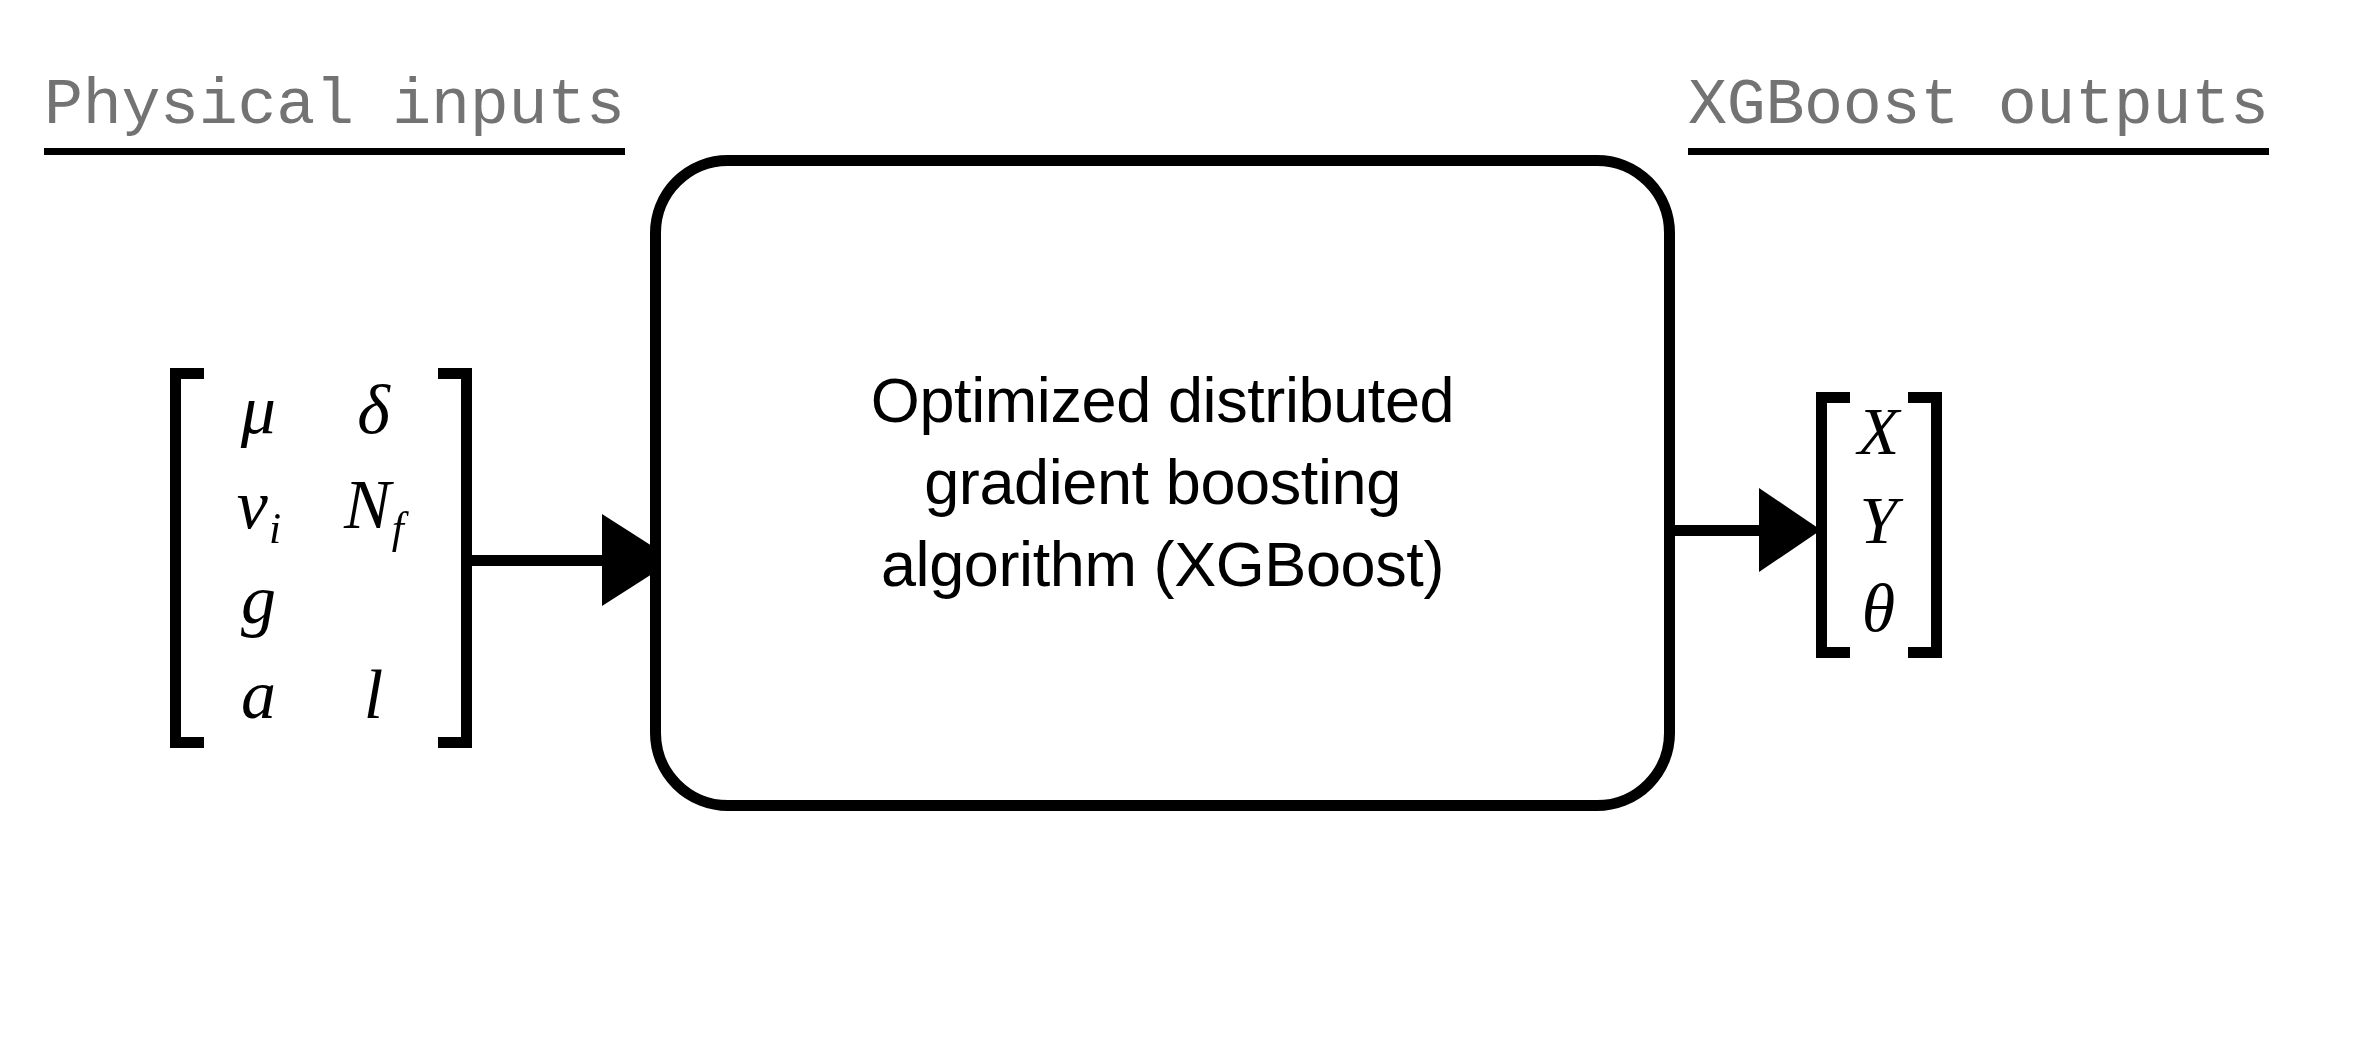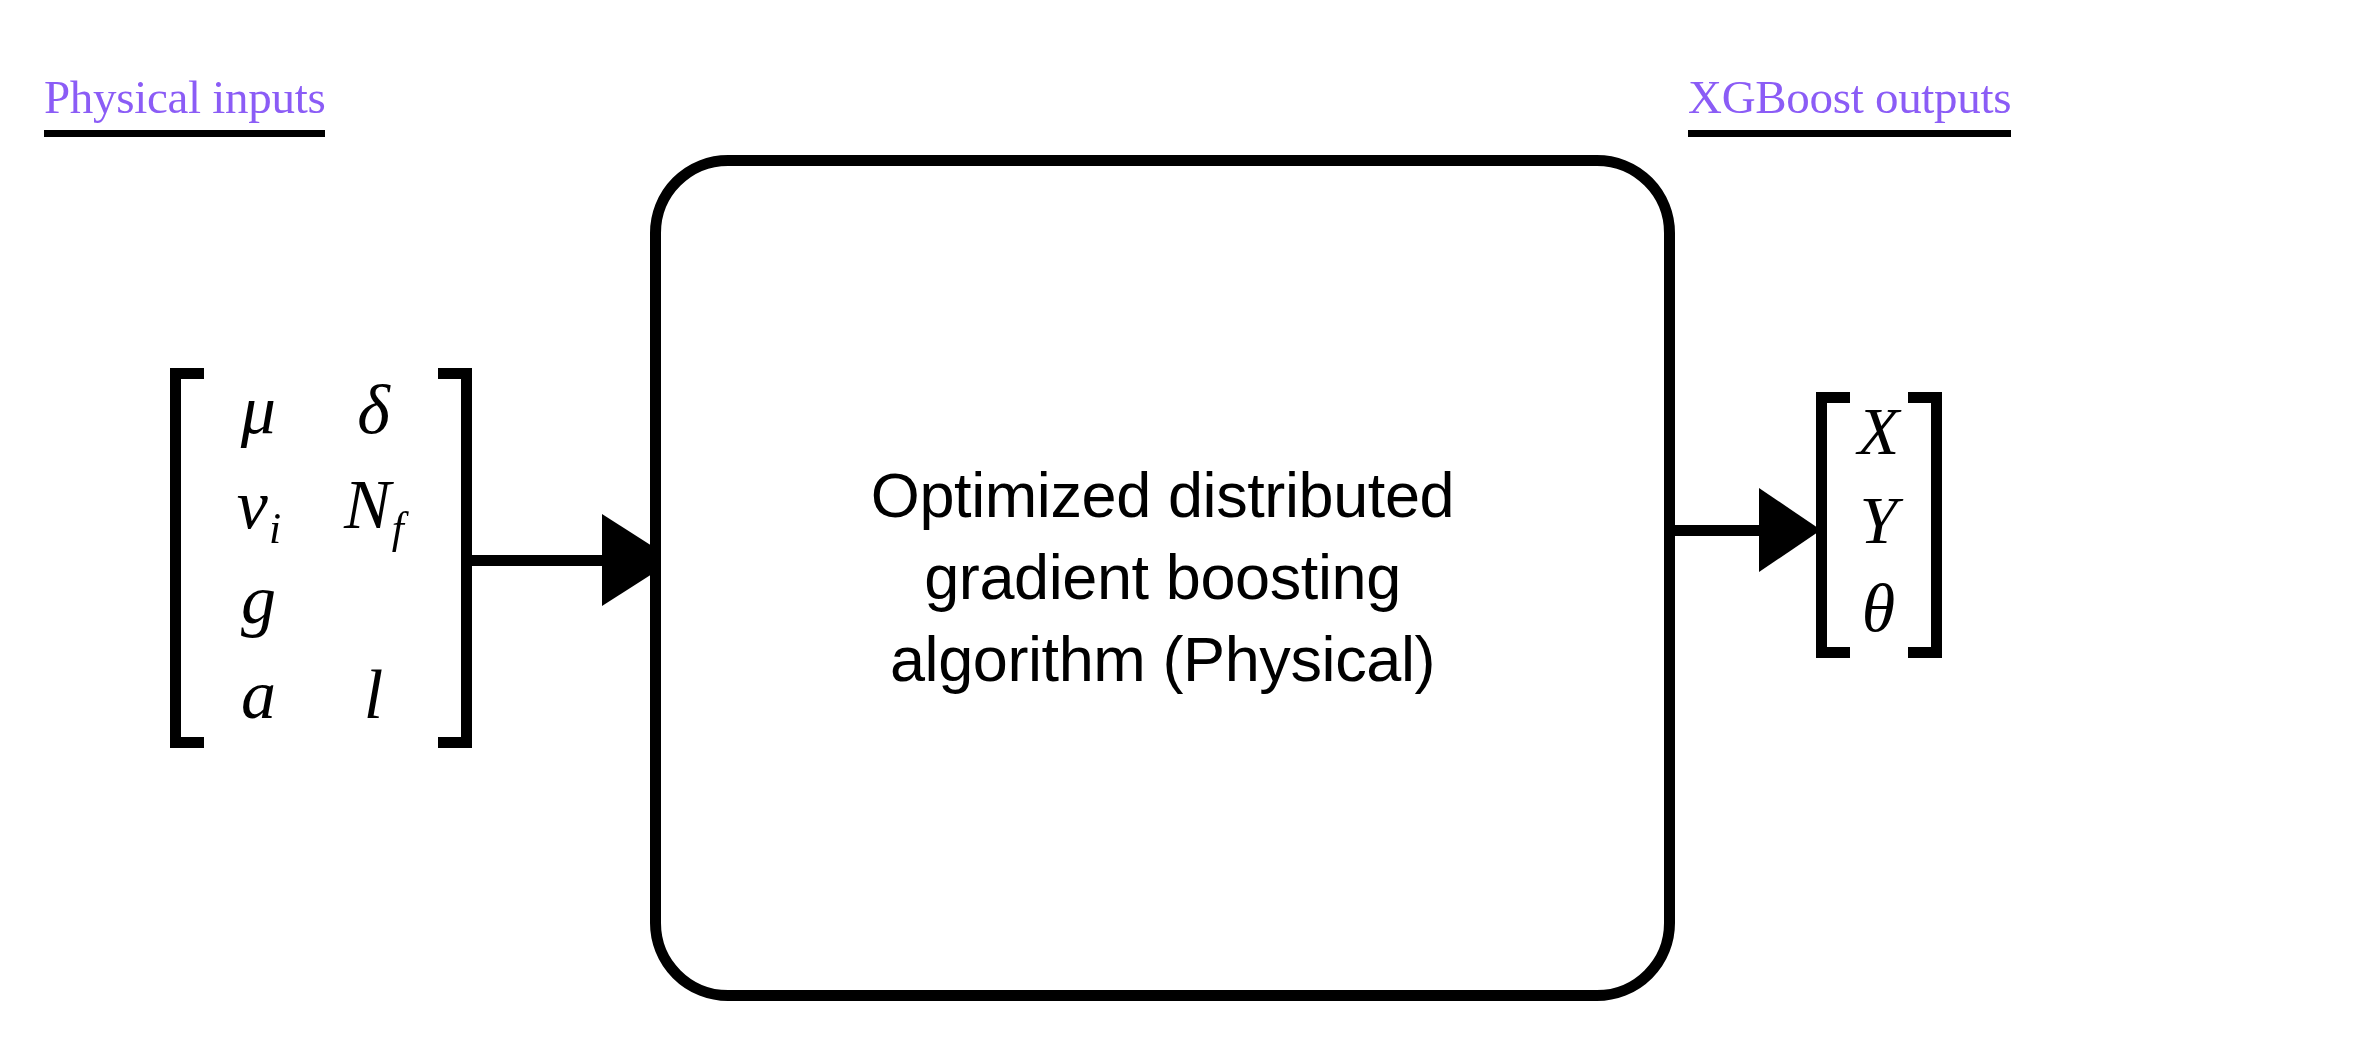--- a/index.html
+++ b/index.html
@@ -15,24 +15,24 @@
     position: relative;
     width: 2368px;
     height: 1048px;
     background: #ffffff;
     overflow: hidden;
   }
 
   
   .section-label {
     position: absolute;
-    font-family: Liberation Serif, serif;
-    font-size: 47px;
+    font-family: Liberation Mono, monospace;
+    font-size: 65px;
     line-height: 1.0;
-    color: #8b5cf6;
+    color: #737373;
     white-space: nowrap;
     letter-spacing: -0.3px;
   }
   .section-label .lbl-text {
     display: inline-block;
     border-bottom: 7px solid #000000;
     padding-bottom: 9px;
   }
   #label-inputs  { left: 44px;  top: 74px; }
   #label-outputs { left: 1688px; top: 74px; }
@@ -135,21 +135,21 @@
     border-bottom-width: 42px;
     border-left-width: 62px;
   }
 
   
   #model-box {
     position: absolute;
     left: 650px;
     top: 155px;
     width: 1025px;
-    height: 846px;
+    height: 656px;
     box-sizing: border-box;
     border: 11px solid #000000;
     border-radius: 78px;
     background: #ffffff;
     display: flex;
     align-items: center;
     justify-content: center;
   }
   #model-box-text {
     font-family: "Liberation Sans", sans-serif;
@@ -204,21 +204,21 @@
 
   <div class="arrow" id="arrow-in">
     <div class="arrow-shaft"></div>
     <div class="arrow-head"></div>
   </div>
 
   <div id="model-box">
     <div id="model-box-text">
       <span class="ln">Optimized distributed</span>
       <span class="ln">gradient boosting</span>
-      <span class="ln">algorithm (Physical)</span>
+      <span class="ln">algorithm (XGBoost)</span>
     </div>
   </div>
 
   <div class="arrow" id="arrow-out">
     <div class="arrow-shaft"></div>
     <div class="arrow-head"></div>
   </div>
 
   <div class="matrix" id="matrix-output">
     <div class="bracket left"></div>

